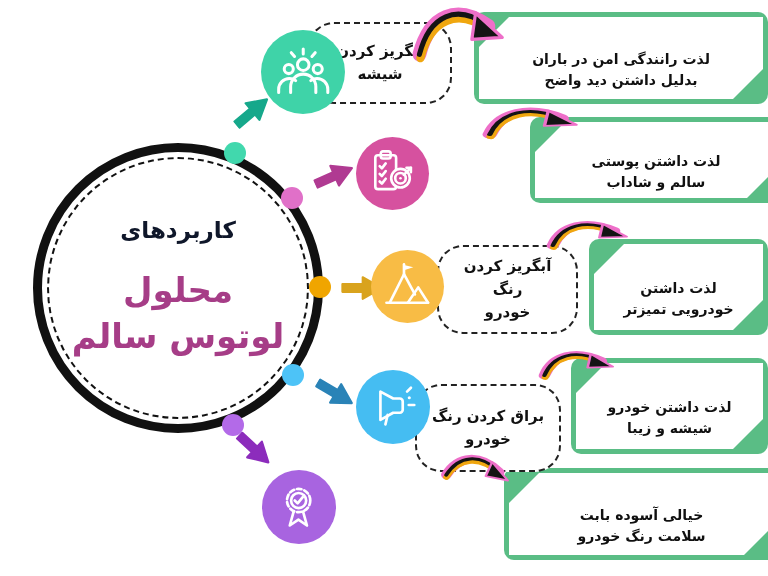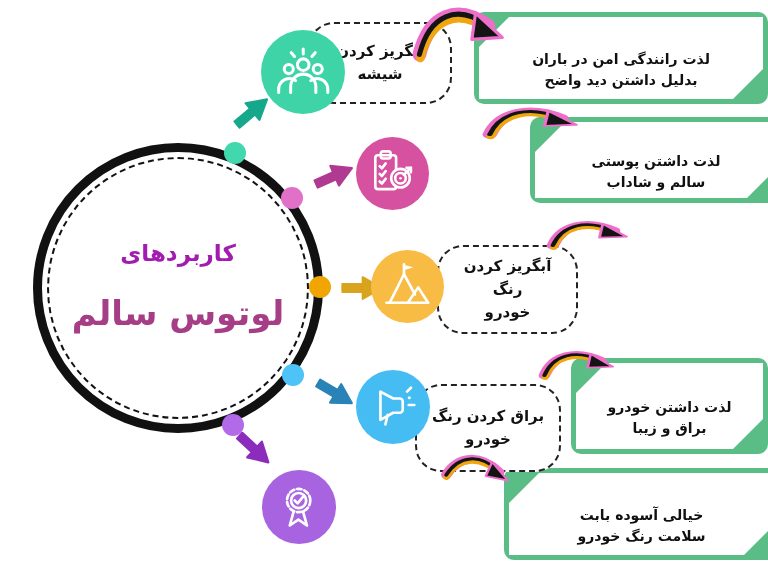--- a/index.html
+++ b/index.html
@@ -9,21 +9,21 @@
   }
   
   .main-circle{
     position:absolute;left:33px;top:143px;width:272px;height:272px;
     border:9px solid #111;border-radius:50%;background:#fff;z-index:2;
   }
   .main-circle-inner{
     position:absolute;inset:5px;border:2.5px dashed #111;border-radius:50%;
     display:flex;flex-direction:column;align-items:center;justify-content:center;text-align:center;
   }
-  .title-small{font-size:23px;font-weight:bold;color:#a21caf;margin-bottom:25px;}
+  .title-small{font-size:23px;font-weight:bold;color:#0f172a;margin-bottom:25px;}
   .title-big{font-size:34px;font-weight:bold;color:var(--title-color,#a63d87);line-height:1.35;}
   
   .dot{position:absolute;width:22px;height:22px;border-radius:50%;background:var(--dc);z-index:3;}
   .b1-dot{left:224px;top:142px}.b2-dot{left:281px;top:187px}.b3-dot{left:309px;top:276px}
   .b4-dot{left:282px;top:364px}.b5-dot{left:222px;top:414px}
   
   .sarrow{position:absolute;width:42px;height:26px;color:var(--ac);z-index:3;}
   .sarrow svg{width:100%;height:100%;display:block;}
   .b1-arrow{left:231px;top:99px;transform:rotate(-40deg)}
   .b2-arrow{left:313px;top:163px;transform:rotate(-24deg)}
@@ -83,20 +83,21 @@
   .b5-gbox{left:504px;top:468px;width:275px;height:92px}
 </style>
 </head>
 <body>
 
 <div class="stage" style="--green: #5abd85; --sw-pink: #ee6fc9; --sw-yellow: #f0a70f; --sw-black: #141414; --title-color: #a63d87; background: rgb(255, 255, 255);">
 
   <div class="main-circle">
     <div class="main-circle-inner">
       <div class="title-small">کاربردهای</div>
+      <div class="title-big">محلول</div>
       <div class="title-big">لوتوس سالم</div>
     </div>
   </div>
 
   <div class="dot b1-dot" style="--bc: #3fd3a8; --dc: #41d8ad; --ac: #16a88b;"></div>
   <div class="dot b2-dot" style="--bc: #d6519f; --dc: #e070c8; --ac: #b03a92;"></div>
   <div class="dot b3-dot" style="--bc: #f8bc45; --dc: #f0a500; --ac: #d9a31d;"></div>
   <div class="dot b4-dot" style="--bc: #45bdf2; --dc: #4dc3f7; --ac: #2a83b7;"></div>
   <div class="dot b5-dot" style="--bc: #a864e0; --dc: #b36ae8; --ac: #8c2cbc;"></div>
 
@@ -239,24 +240,30 @@
       <div class="gtext">لذت رانندگی امن در باران
 بدلیل داشتن دید واضح</div>
     </div>
   </div>
   <div class="gbox b2-gbox">
     <div class="gwhite">
       <div class="gtext">لذت داشتن پوستی
 سالم و شاداب</div>
     </div>
   </div>
+  <div class="gbox b3-gbox">
+    <div class="gwhite">
+      <div class="gtext">لذت داشتن
+خودرویی تمیزتر</div>
+    </div>
+  </div>
   <div class="gbox b4-gbox">
     <div class="gwhite">
       <div class="gtext">لذت داشتن خودرو
-براق و زیبا</div>
+شیشه و زیبا</div>
     </div>
   </div>
   <div class="gbox b5-gbox">
     <div class="gwhite">
       <div class="gtext">خیالی آسوده بابت
 سلامت رنگ خودرو</div>
     </div>
   </div>
 
 </div>

